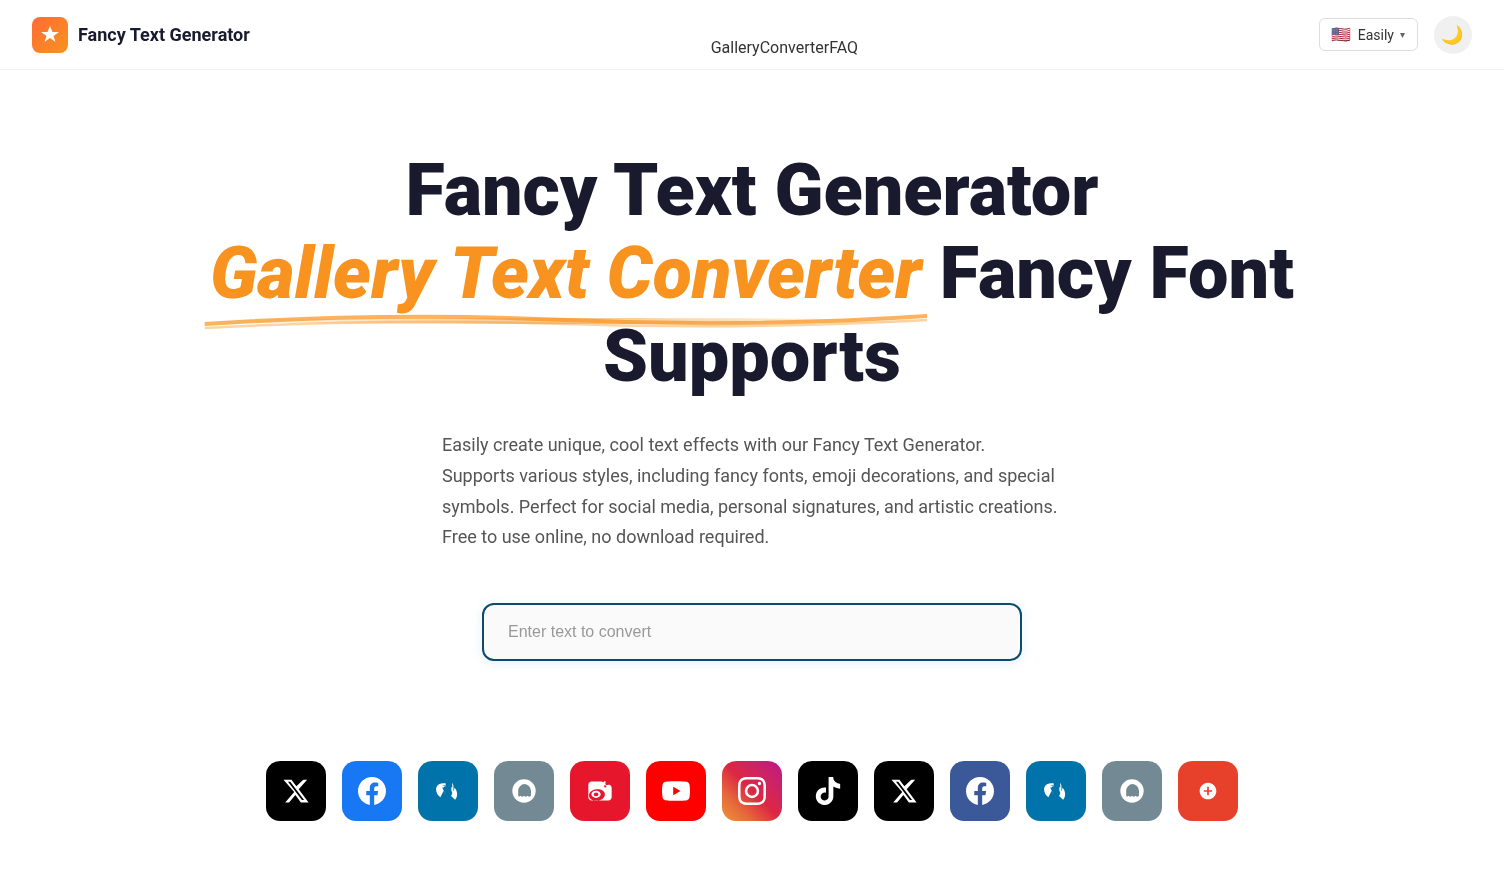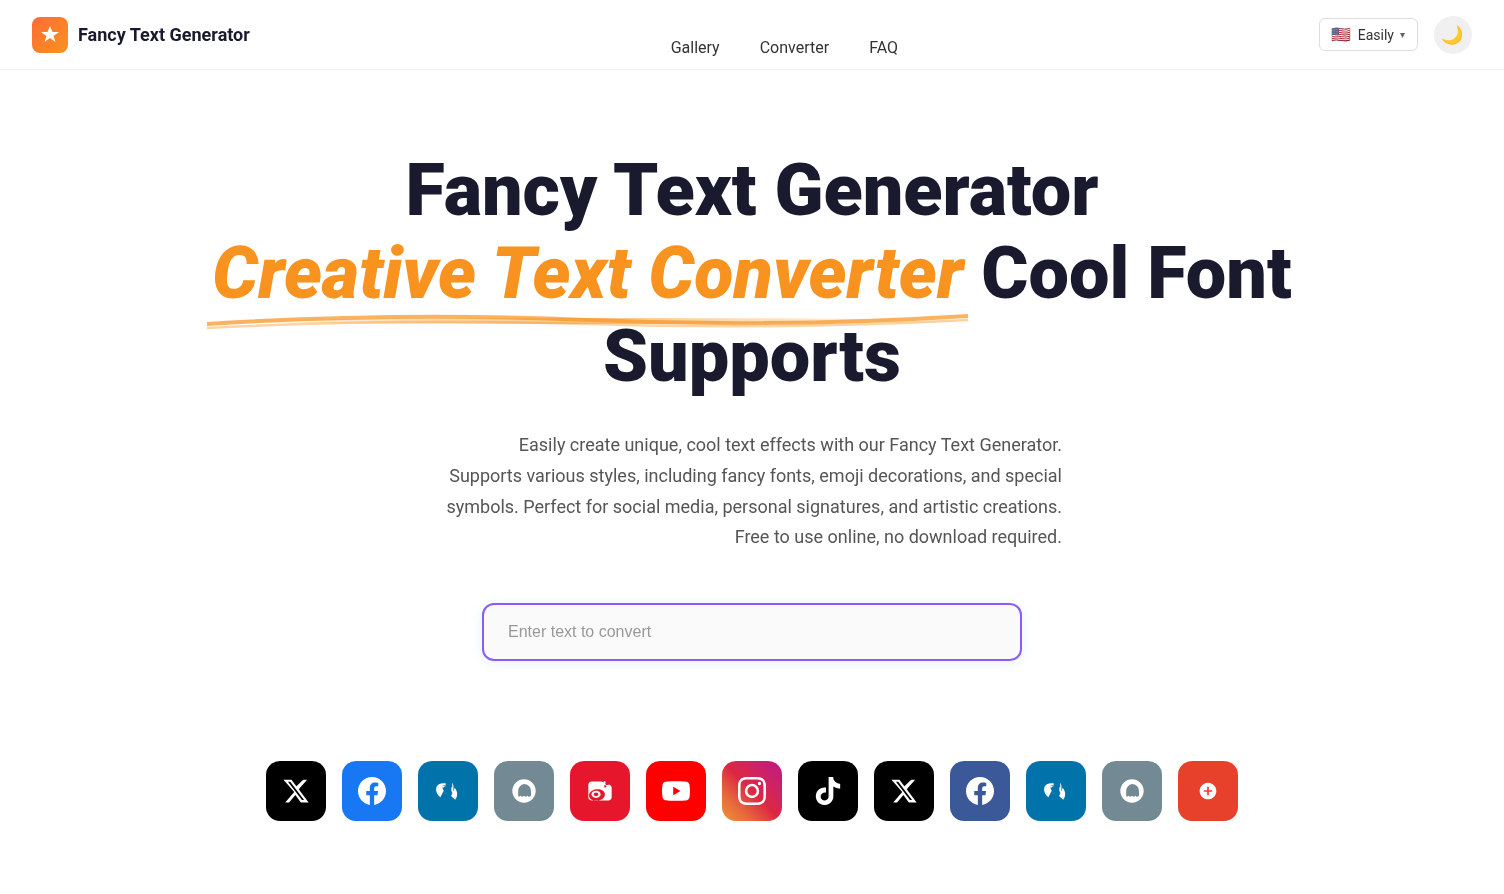--- a/index.html
+++ b/index.html
@@ -47,21 +47,20 @@
     }
 
     .brand-title {
       font-size: 18px;
       font-weight: 700;
       color: #1a1a2e;
     }
 
     .navbar-nav {
       display: flex;
-      gap: 40px;
       list-style: none;
       margin-top: 26px;
     }
 
     .navbar-nav a {
       text-decoration: none;
       color: #333;
       font-size: 16px;
       font-weight: 400;
     }
@@ -168,34 +167,34 @@
       display: block;
       color: #1a1a2e;
     }
 
     .hero-description {
       max-width: 620px;
       font-size: 18px;
       line-height: 1.7;
       color: #555;
       margin-top: 32px;
-      text-align: right;
+      text-align: left;
     }
 
     .hero-input-wrapper {
       margin-top: 50px;
       width: 100%;
       max-width: 540px;
     }
 
     .hero-input {
       width: 100%;
       padding: 18px 24px;
       font-size: 16px;
-      border: 2px solid #8b5cf6;
+      border: 2px solid #0c4a6e;
       border-radius: 12px;
       outline: none;
       color: #737373;
       background: #fafafa;
       box-shadow: 0 2px 12px rgba(74, 159, 212, 0.15);
     }
 
     .hero-input::placeholder {
       color: #999;
     }
@@ -328,26 +327,26 @@
     </div>
     <button class="dark-mode-toggle">🌙</button>
   </div>
 </nav>
 
 <section class="hero">
   <h1 class="hero-title">
     <span class="line1">Fancy Text Generator</span>
     <span class="line2">
       <span class="orange-text underline-decoration">
-        <span>Creative Text Converter</span>
+        <span>Gallery Text Converter</span>
         <svg viewBox="0 0 780 20" xmlns="http://www.w3.org/2000/svg" preserveAspectRatio="none">
           <path d="M5,14 Q200,2 390,10 Q580,18 775,6" stroke="#f7931e" stroke-width="4" fill="none" opacity="0.7"></path>
           <path d="M5,18 Q200,8 390,14 Q580,20 775,10" stroke="#f7931e" stroke-width="2.5" fill="none" opacity="0.4"></path>
         </svg>
-      </span><span> Cool Font</span>
+      </span><span> Fancy Font</span>
     </span>
     <span class="line3">Supports</span>
   </h1>
 
   <p class="hero-description">Easily create unique, cool text effects with our Fancy Text Generator. Supports various styles, including fancy fonts, emoji decorations, and special symbols. Perfect for social media, personal signatures, and artistic creations. Free to use online, no download required.</p>
 
   <div class="hero-input-wrapper">
     <input class="hero-input" type="text" placeholder="Enter text to convert" style="">
   </div>
 </section>

